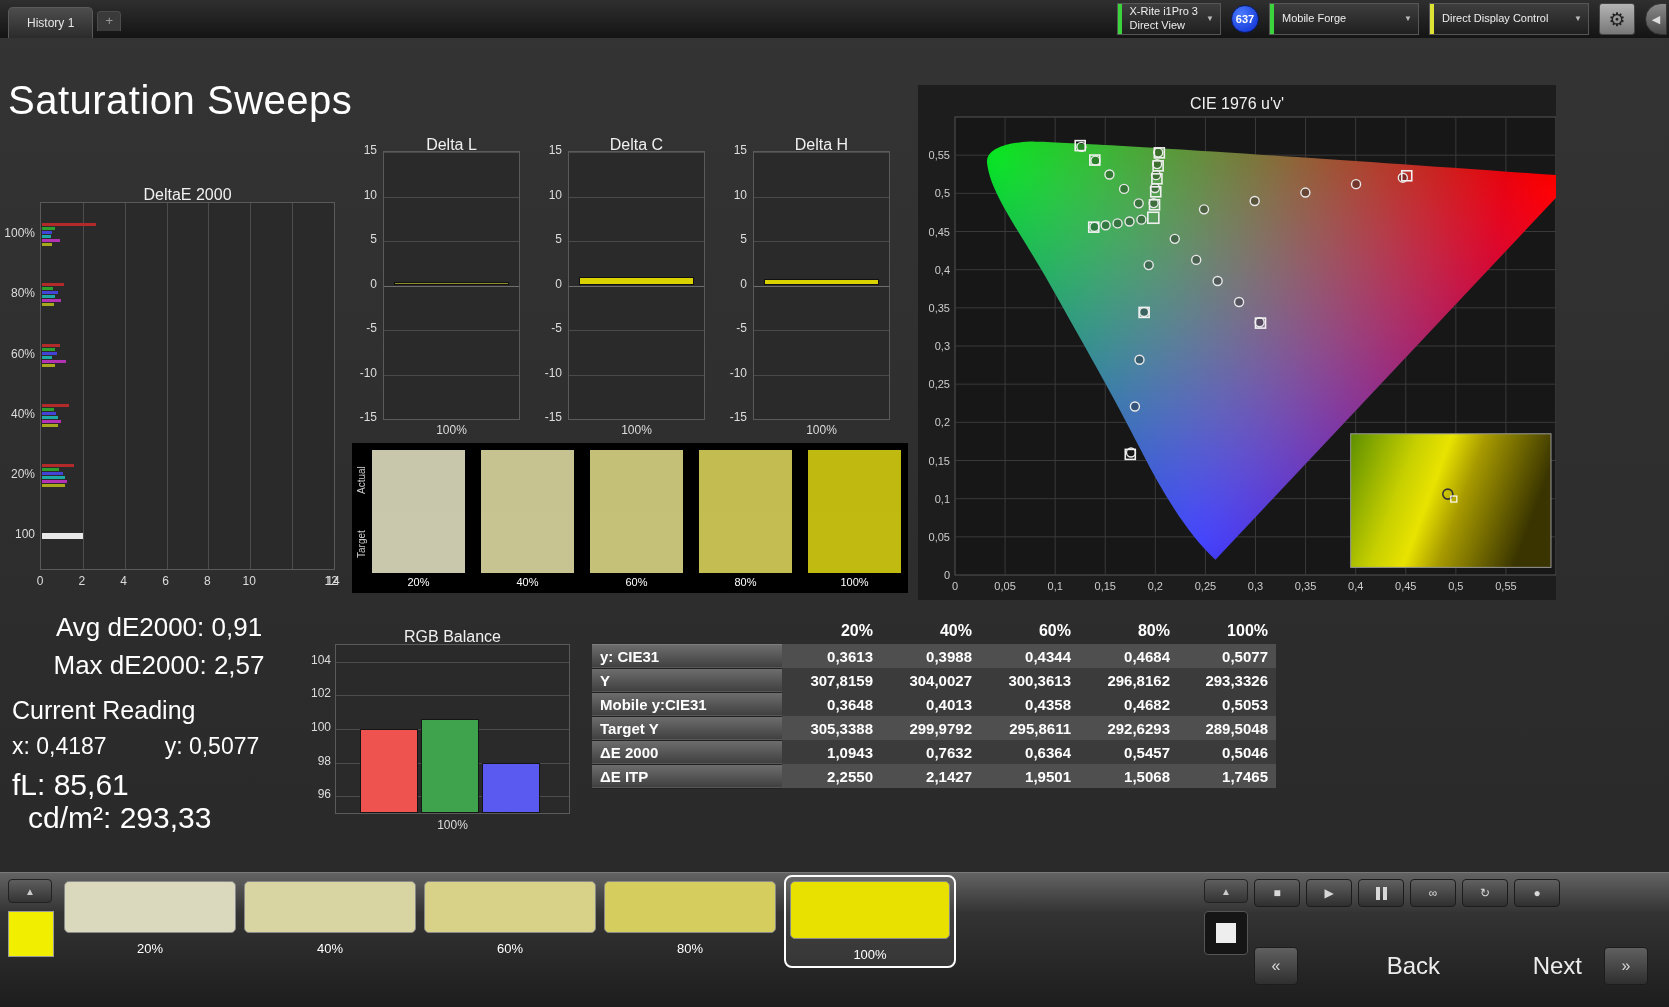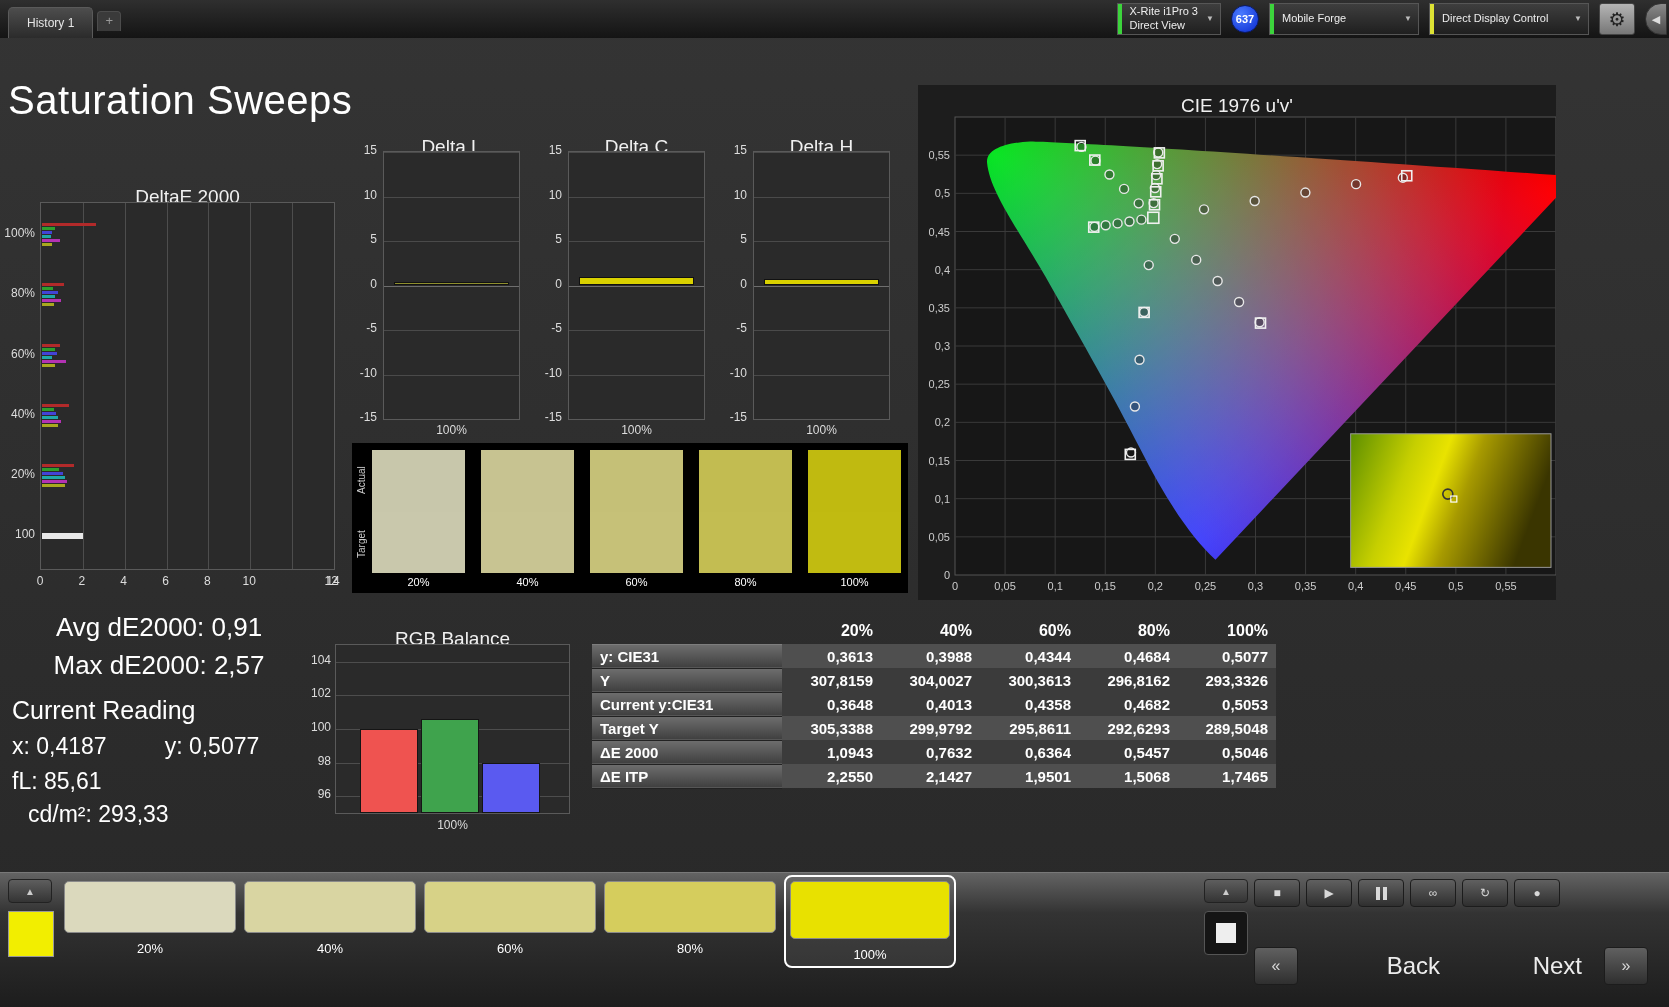--- a/index.html
+++ b/index.html
@@ -25,21 +25,21 @@
   .badge { width:28px; height:28px; border-radius:50%;
     background:radial-gradient(circle at 35% 30%, #4a7bff, #0a2ad0); color:#fff; font-size:11px;
     font-weight:bold; display:flex; align-items:center; justify-content:center; border:1px solid #0a1a66; }
   .gearbtn { width:36px; height:32px; background:linear-gradient(#b5b5b5,#777); border:1px solid #444;
     border-radius:3px; color:#222; font-size:19px; display:flex; align-items:center; justify-content:center; }
   .halfbtn { width:22px; height:32px; background:linear-gradient(#8a8a8a,#4a4a4a); border:1px solid #333;
     border-radius:16px 0 0 16px; color:#ddd; font-size:11px; display:flex; align-items:center; justify-content:center; }
 
   
   .page-title { position:absolute; left:8px; top:78px; font-size:40px; color:#fff; font-weight:400; letter-spacing:0.5px; }
-  .chart-title { position:absolute; font-size:19px; color:#f0f0f0; text-align:center; }
+  .chart-title { position:absolute; font-size:16px; color:#f0f0f0; text-align:center; }
   .ylab { position:absolute; font-size:12px; color:#ddd; text-align:right; }
   .xlab { position:absolute; font-size:12px; color:#ddd; text-align:center; }
 
   
   .plot { position:absolute; border:1px solid #5a5a5a; background:#2a2a2a; overflow:hidden; }
   .gridv { position:absolute; top:0; bottom:0; width:1px; background:#4d4d4d; }
   .gridh { position:absolute; left:0; right:0; height:1px; background:#4d4d4d; }
   .bar-h { position:absolute; }
   .delta-bar { position:absolute; }
   .rgb-bar { position:absolute; }
@@ -52,21 +52,21 @@
   .sw-lab { position:absolute; font-size:11px; color:#fff; text-align:center; }
 
   
   .cie-panel { position:absolute; background:#1d1d1d; }
   .cie-panel svg { position:absolute; left:0; top:0; }
 
   
   .stat-big { position:absolute; font-size:26px; color:#fff; width:250px; text-align:center; }
   .stat-med { position:absolute; font-size:25px; color:#fff; }
   .stat-row { position:absolute; font-size:23px; color:#fff; display:flex; gap:58px; }
-  .stat-sm  { position:absolute; font-size:23px; color:#fff; }
+  .stat-sm  { position:absolute; font-size:30px; color:#fff; }
 
   
   .dtable { position:absolute; left:592px; top:618px; width:684px; border-collapse:collapse;
     font-size:15px; table-layout:fixed; }
   .dtable th,.dtable td { height:24px; padding:0 8px; font-weight:bold; white-space:nowrap; overflow:hidden; }
   .dtable thead th { background:transparent; text-align:right; color:#fff; font-size:16px; height:26px; }
   .dtable td.rowlabel { background:linear-gradient(#6e6e6e,#3f3f3f); text-align:left;
     border-top:1px solid #7d7d7d; border-bottom:1px solid #222; color:#fff; }
   .dtable tr.r-odd  td.val { background:#3b3b3b; }
   .dtable tr.r-even td.val { background:#4f4f4f; }
@@ -417,21 +417,21 @@
         </tr>
         <tr class="r-odd">
           <td class="rowlabel">Y</td>
           <td class="val">307,8159</td>
           <td class="val">304,0027</td>
           <td class="val">300,3613</td>
           <td class="val">296,8162</td>
           <td class="val">293,3326</td>
         </tr>
         <tr class="r-odd">
-          <td class="rowlabel">Current y:CIE31</td>
+          <td class="rowlabel">Mobile y:CIE31</td>
           <td class="val">0,3648</td>
           <td class="val">0,4013</td>
           <td class="val">0,4358</td>
           <td class="val">0,4682</td>
           <td class="val">0,5053</td>
         </tr>
         <tr class="r-even">
           <td class="rowlabel">Target Y</td>
           <td class="val">305,3388</td>
           <td class="val">299,9792</td>

